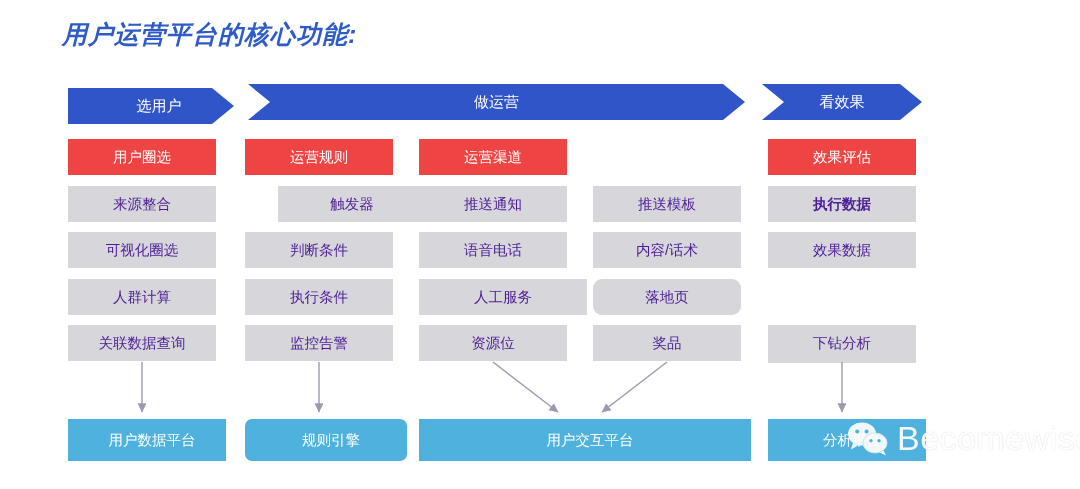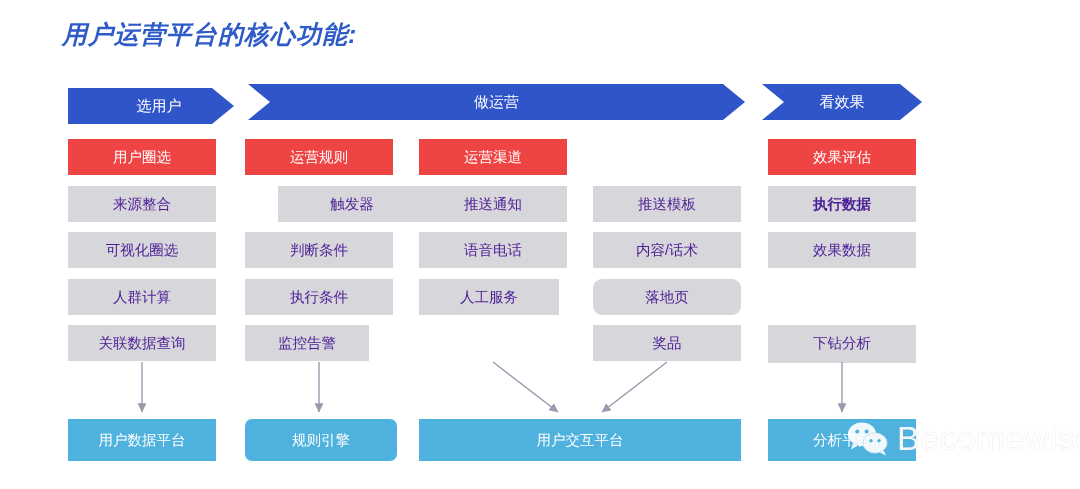--- a/index.html
+++ b/index.html
@@ -34,21 +34,21 @@
     font-size:14.5px;white-space:nowrap;
   }
   .gbox{
     position:absolute;height:36px;background:#D6D6DB;color:#4c1d95;
     display:flex;align-items:center;justify-content:center;
     font-size:14.5px;white-space:nowrap;
   }
   .fbox{
     position:absolute;height:42px;background:#4FB2DE;color:#ffffff;
     display:flex;align-items:center;justify-content:center;
-    font-size:14.5px;white-space:nowrap;
+    font-size:14.5px;white-space:nowrap;padding-left:10px;
   }
 
   
   .arrows{position:absolute;left:0;top:0;width:1080px;height:489px;pointer-events:none;}
 
   
   .watermark{
     position:absolute;left:845px;top:419px;
     display:flex;align-items:center;gap:6px;
     opacity:.92;
@@ -97,35 +97,38 @@
     </div>
   <div class="gbox" style="left:245px;top:186px;width:148px;margin-left:33px;">
       <span>触发器</span>
     </div>
   <div class="gbox" style="left:245px;top:232px;width:148px;">
       <span>判断条件</span>
     </div>
   <div class="gbox" style="left:245px;top:279px;width:148px;">
       <span>执行条件</span>
     </div>
-  <div class="gbox" style="left:245px;top:325px;width:124px;">
+  <div class="gbox" style="left:245px;top:325px;width:148px;">
       <span>监控告警</span>
     </div>
 
   <div class="hbox" style="left:419px;top:139px;width:148px;">
       <span>运营渠道</span>
     </div>
   <div class="gbox" style="left:419px;top:186px;width:148px;">
       <span>推送通知</span>
     </div>
   <div class="gbox" style="left:419px;top:232px;width:148px;">
       <span>语音电话</span>
     </div>
-  <div class="gbox" style="left:419px;top:279px;width:140px;">
+  <div class="gbox" style="left:419px;top:279px;width:168px;">
       <span>人工服务</span>
+    </div>
+  <div class="gbox" style="left:419px;top:325px;width:148px;">
+      <span>资源位</span>
     </div>
 
   <div class="gbox" style="left:593px;top:186px;width:148px;">
       <span>推送模板</span>
     </div>
   <div class="gbox" style="left:593px;top:232px;width:148px;">
       <span>内容/话术</span>
     </div>
   <div class="gbox" style="left:593px;top:279px;width:148px;border-radius:9px;">
       <span>落地页</span>

